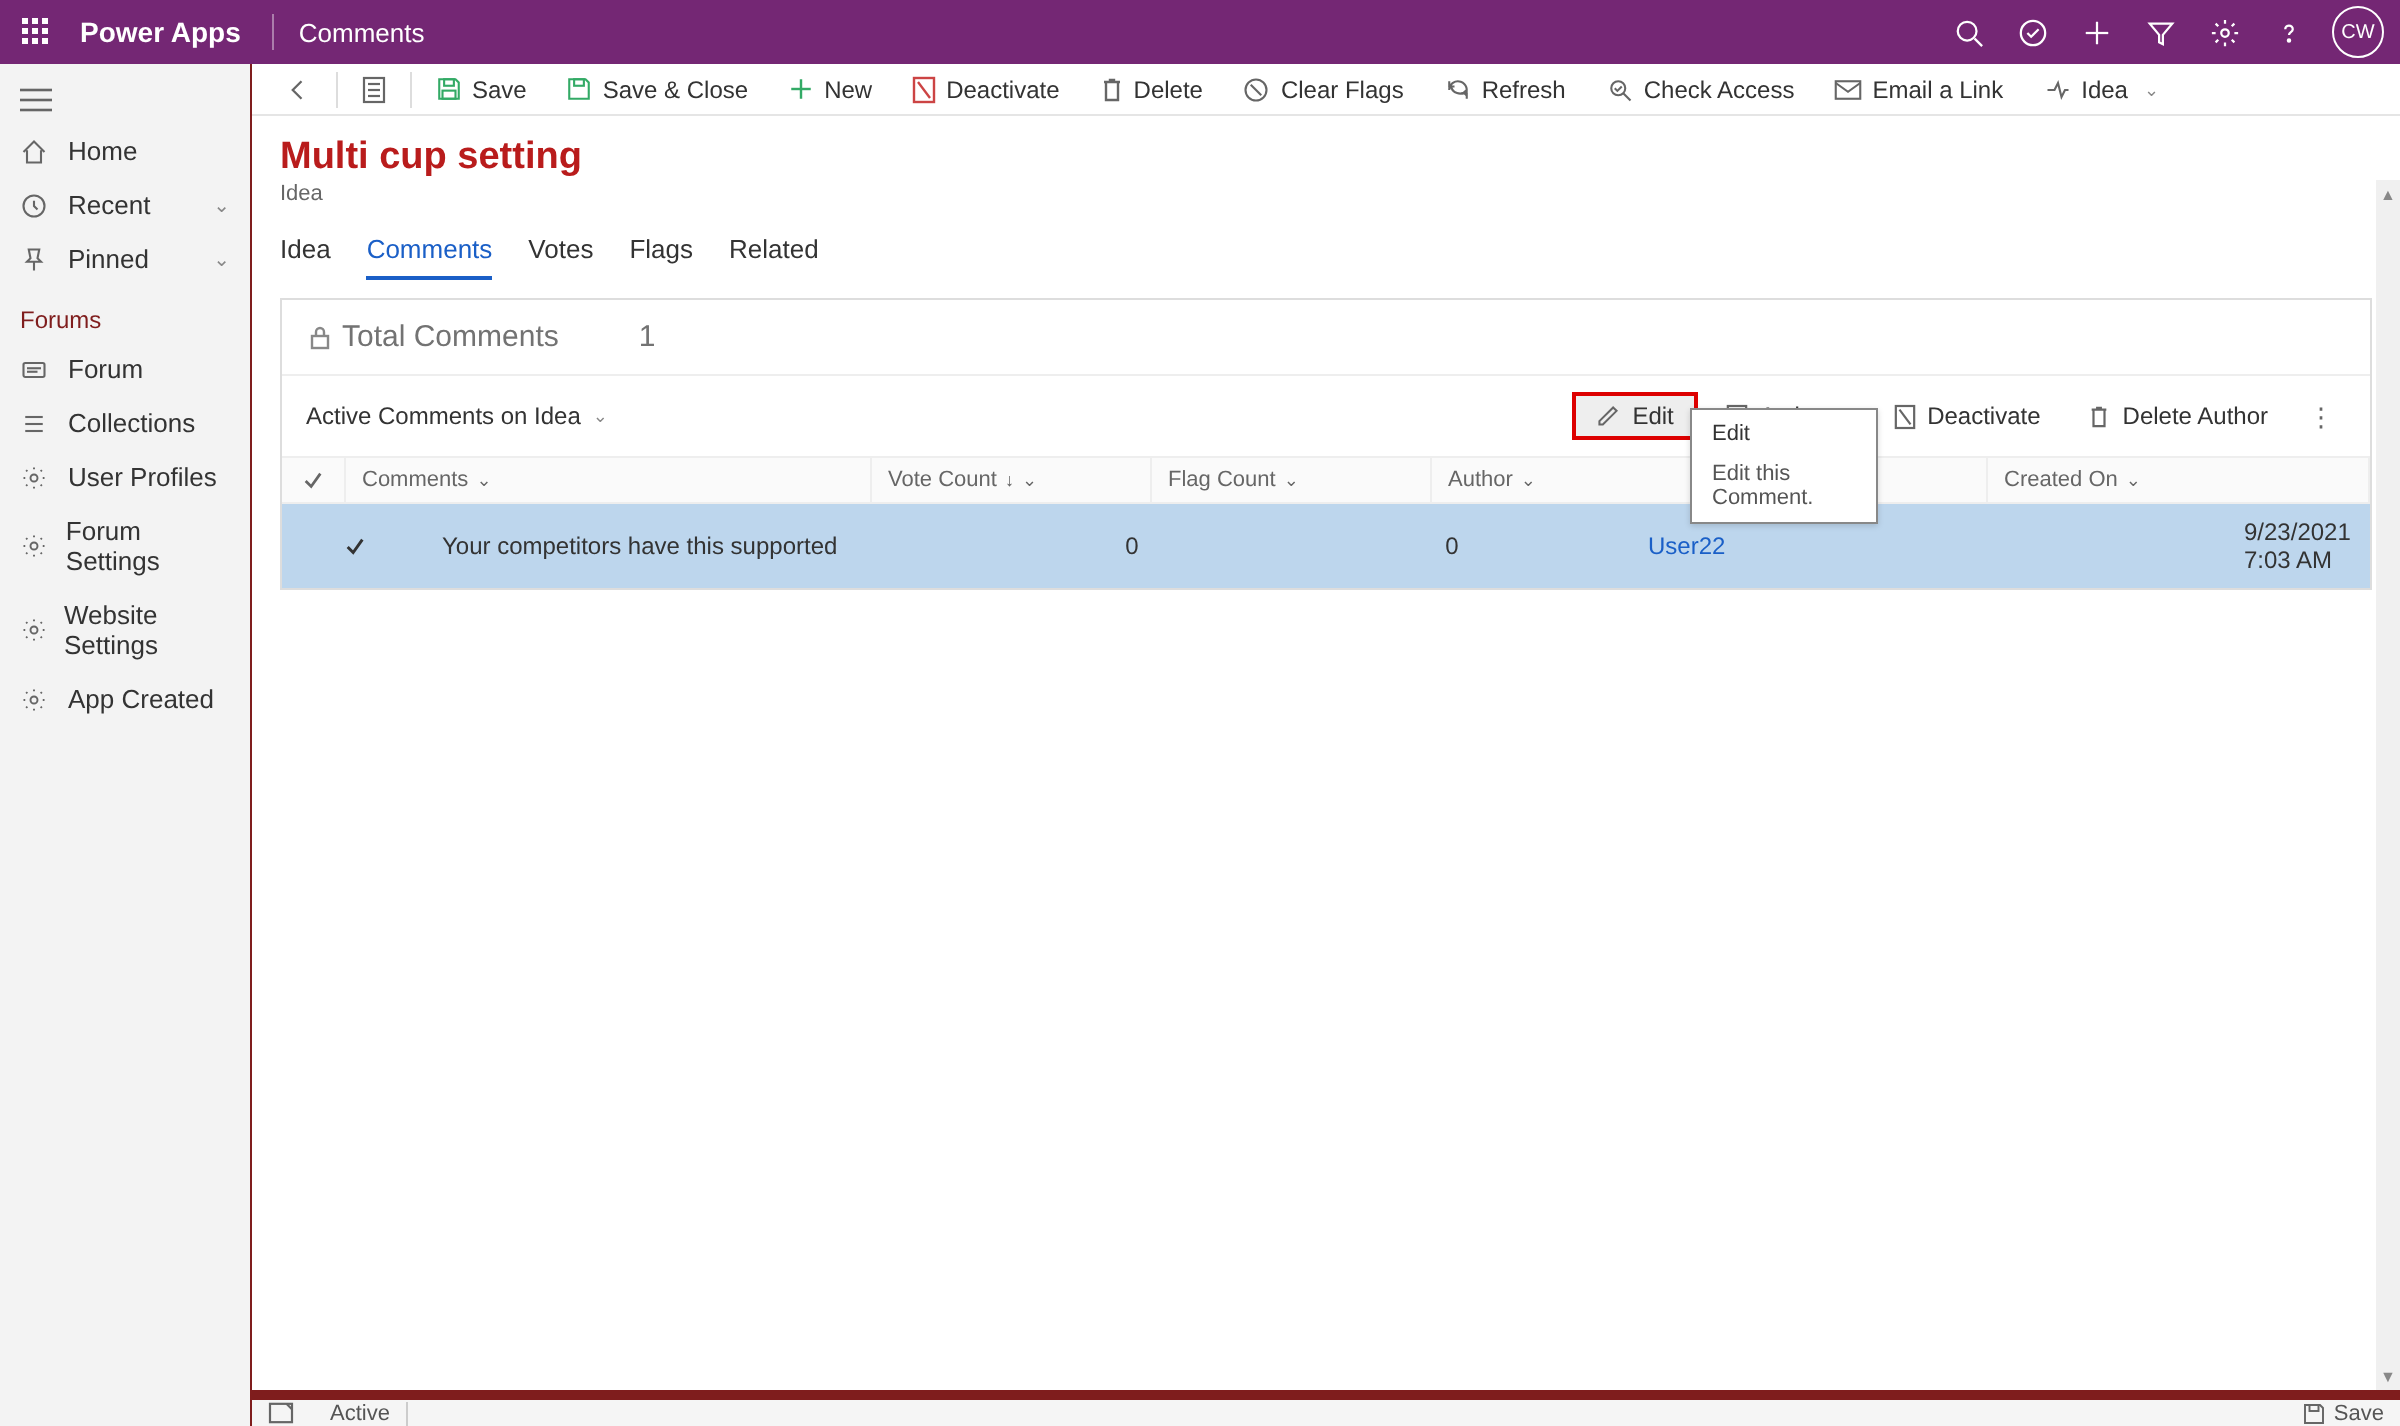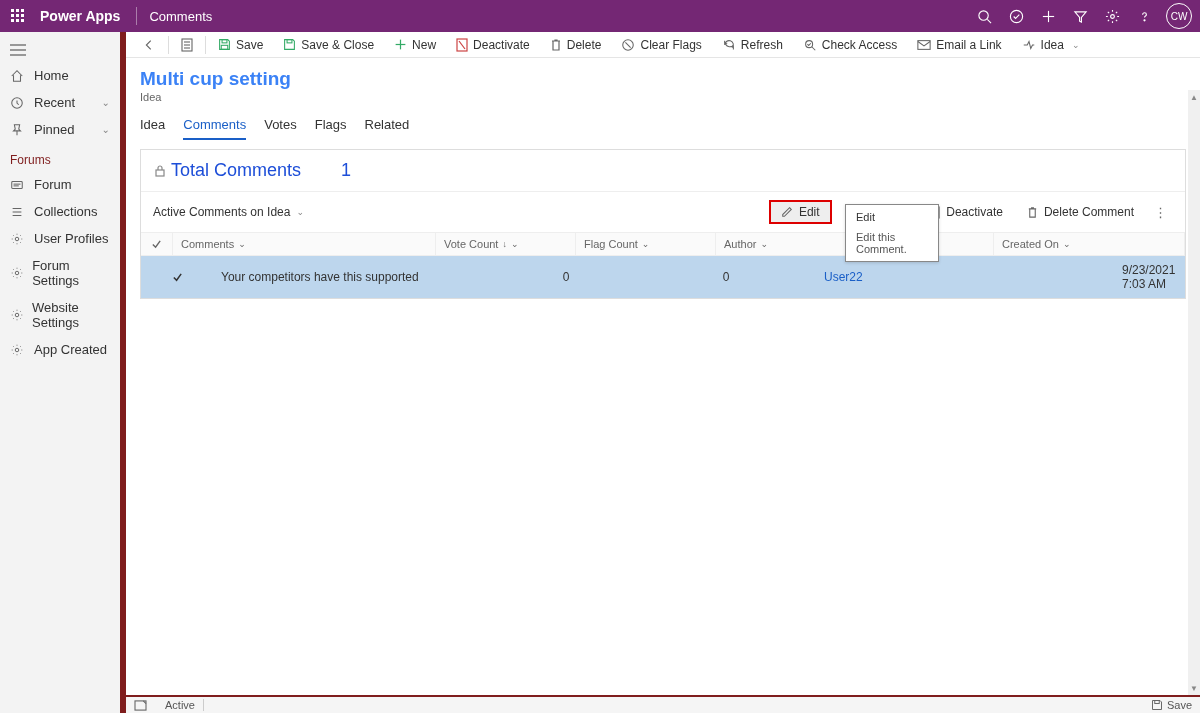--- a/index.html
+++ b/index.html
@@ -12,50 +12,50 @@
     .topbar .divider-v { width: 1px; height: 18px; background: rgba(255,255,255,0.4); margin: 0 12px 0 4px; }
     .topbar .community { font-size: 13px; }
     .topbar .spacer { flex: 1; }
     .topbar .icon-btn { width: 32px; height: 32px; display: flex; align-items: center; justify-content: center; cursor: pointer; }
     .topbar .avatar { width: 26px; height: 26px; border: 1px solid #fff; border-radius: 50%; display: flex; align-items: center; justify-content: center; font-size: 10px; margin-left: 6px; }
     
     
     .layout { display: flex; height: calc(713px - 32px); }
     
     
-    .sidebar { width: 126px; background: #f3f3f3; border-right: 6px solid #7f1d1d; padding-top: 6px; }
+    .sidebar { width: 126px; background: #f3f3f3; border-right: 1px solid #7f1d1d; padding-top: 6px; }
     .sidebar .hamburger { padding: 6px 10px; cursor: pointer; }
     .sidebar .nav-item { display: flex; align-items: center; padding: 6px 10px; cursor: pointer; color: #333; }
     .sidebar .nav-item .nav-icon { width: 16px; margin-right: 8px; color: #666; display: flex; align-items: center; }
     .sidebar .nav-item .chev { margin-left: auto; color: #888; font-size: 10px; }
     .sidebar .section-hdr { padding: 10px 10px 4px; font-size: 12px; color: #7f1d1d; font-weight: 400; }
     
     
     .content { flex: 1; display: flex; flex-direction: column; position: relative; }
     
     
     .cmdbar { height: 26px; display: flex; align-items: center; border-bottom: 1px solid #e5e5e5; padding: 0 6px; }
     .cmdbar .cbtn { display: flex; align-items: center; padding: 0 10px; height: 26px; cursor: pointer; font-size: 12px; color: #333; }
     .cmdbar .cbtn .ci { margin-right: 5px; display: flex; }
     .cmdbar .vsep { width: 1px; height: 18px; background: #ddd; margin: 0 2px; }
     
     
     .page-hdr { padding: 10px 14px 0; }
-    .page-title { font-size: 19px; font-weight: 600; color: #3b82f6; }
+    .page-title { font-size: 19px; font-weight: 600; color: #b91c1c; }
     .page-sub { font-size: 11px; color: #666; margin-top: 1px; }
     
     
     .tabs { display: flex; padding: 14px 14px 0; gap: 18px; border-bottom: 1px solid transparent; }
     .tab { padding-bottom: 6px; cursor: pointer; font-size: 13px; color: #333; }
     .tab.active { color: #1a5fc7; border-bottom: 2px solid #1a5fc7; font-weight: 400; }
     
     
     .panel-wrap { padding: 8px 14px 0; flex: 1; overflow: auto; }
     .panel { border: 1px solid #ddd; }
-    .panel-top { display: flex; align-items: center; padding: 10px 14px; border-bottom: 1px solid #eee; font-size: 18px; color: #1d4ed8; }
+    .panel-top { display: flex; align-items: center; padding: 10px 14px; border-bottom: 1px solid #eee; font-size: 15px; color: #737373; }
     .panel-top .lock { margin-right: 6px; color: #888; }
     .panel-top .count { margin-left: 40px; }
     
     .subgrid-hdr { display: flex; align-items: center; padding: 8px 12px; }
     .subgrid-title { font-size: 12px; color: #333; display: flex; align-items: center; cursor: pointer; }
     .subgrid-title .dd { margin-left: 6px; font-size: 9px; color: #888; }
     .subgrid-actions { margin-left: auto; display: flex; align-items: center; gap: 4px; }
     .sg-btn { display: flex; align-items: center; padding: 4px 10px; font-size: 12px; color: #333; cursor: pointer; }
     .sg-btn .sgi { margin-right: 6px; display: flex; color: #666; }
     .sg-btn.highlight { border: 2px solid #d00; background: #eee; padding: 3px 10px; }
@@ -77,21 +77,21 @@
     .tbl-row .td { padding: 7px 8px; display: flex; align-items: center; margin-left: 20px; }
     .tbl-row .td.link { color: #1a5fc7; cursor: pointer; }
     .tbl-row .td.num { justify-content: center; }
     
     
     .tooltip { position: absolute; border: 1px solid #888; background: #fff; padding: 6px 10px; font-size: 11px; color: #333; box-shadow: 0 1px 3px rgba(0,0,0,0.15); }
     .tooltip .tt-title { font-weight: 400; margin-bottom: 8px; }
     .tooltip .tt-desc { color: #555; }
     
     
-    .statusbar { position: absolute; bottom: 0; left: 126px; right: 0; height: 18px; background: #f5f5f5; border-top: 2px solid #7f1d1d; display: flex; align-items: center; font-size: 11px; color: #555; padding: 0 8px; }
+    .statusbar { position: absolute; bottom: 0; left: 126px; right: 0; height: 18px; background: #f5f5f5; border-top: 5px solid #7f1d1d; display: flex; align-items: center; font-size: 11px; color: #555; padding: 0 8px; }
     .statusbar .sb-icon { margin-right: 18px; cursor: pointer; }
     .statusbar .sb-sep { width: 1px; height: 12px; background: #ccc; margin: 0 8px; }
     .statusbar .sb-right { margin-left: auto; display: flex; align-items: center; cursor: pointer; }
     
     
     .rscroll { position: absolute; right: 0; top: 58px; bottom: 18px; width: 12px; background: #f0f0f0; }
     .rscroll .up, .rscroll .down { height: 14px; display: flex; align-items: center; justify-content: center; font-size: 8px; color: #888; cursor: pointer; }
     .rscroll .down { position: absolute; bottom: 0; width: 100%; }
     
     svg { display: block; }
@@ -419,21 +419,21 @@
                   </svg>
                 </span>
               <span>Deactivate</span>
             </div>
             <div class="sg-btn">
               <span class="sgi">
                   <svg width="11" height="13" viewBox="0 0 12 14" fill="none" stroke="#666" stroke-width="1.2">
                     <path d="M2 3h8M3 3v9h6V3M5 3V2h2v1"></path>
                   </svg>
                 </span>
-              <span>Delete Comment</span>
+              <span>Delete Author</span>
             </div>
             <div class="sg-more">⋮</div>
           </div>
         </div>
         <div class="tbl">
           <div class="tbl-hdr">
             <div class="th col-chk">
                 <svg width="11" height="11" viewBox="0 0 12 12" fill="none" stroke="#666" stroke-width="1.5">
                   <path d="M2 6l3 3 5-7"></path>
                 </svg>

